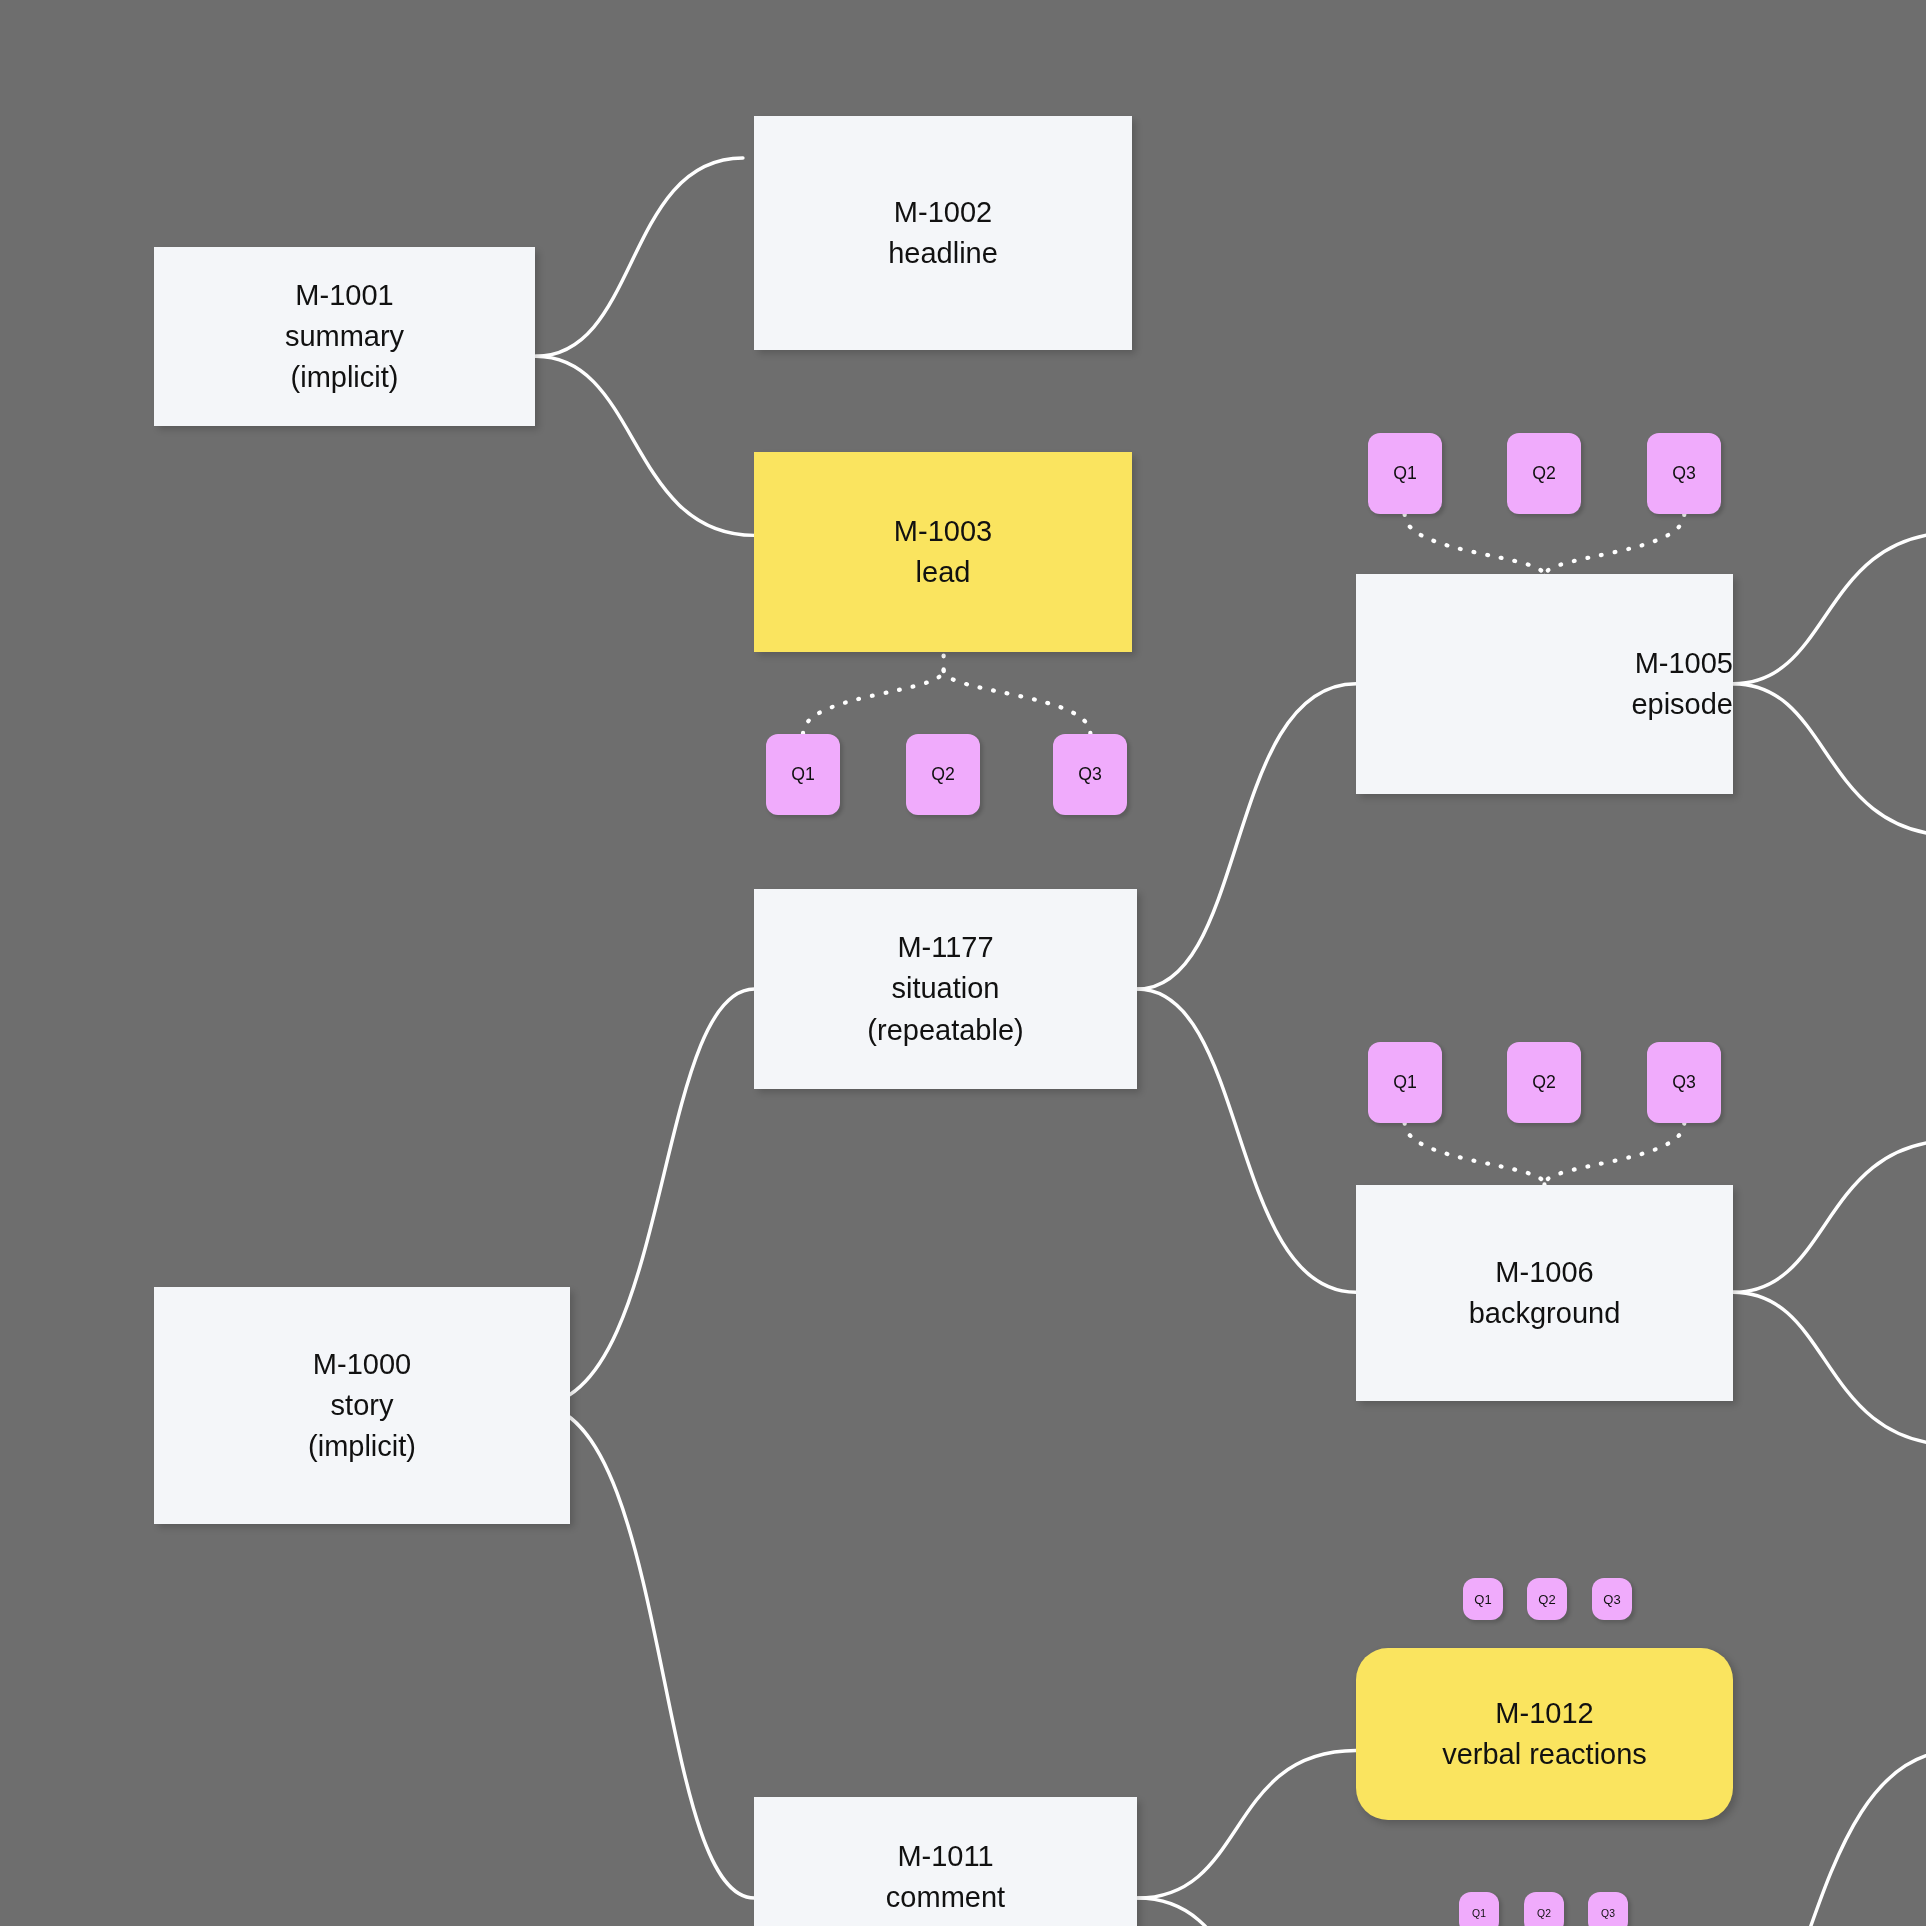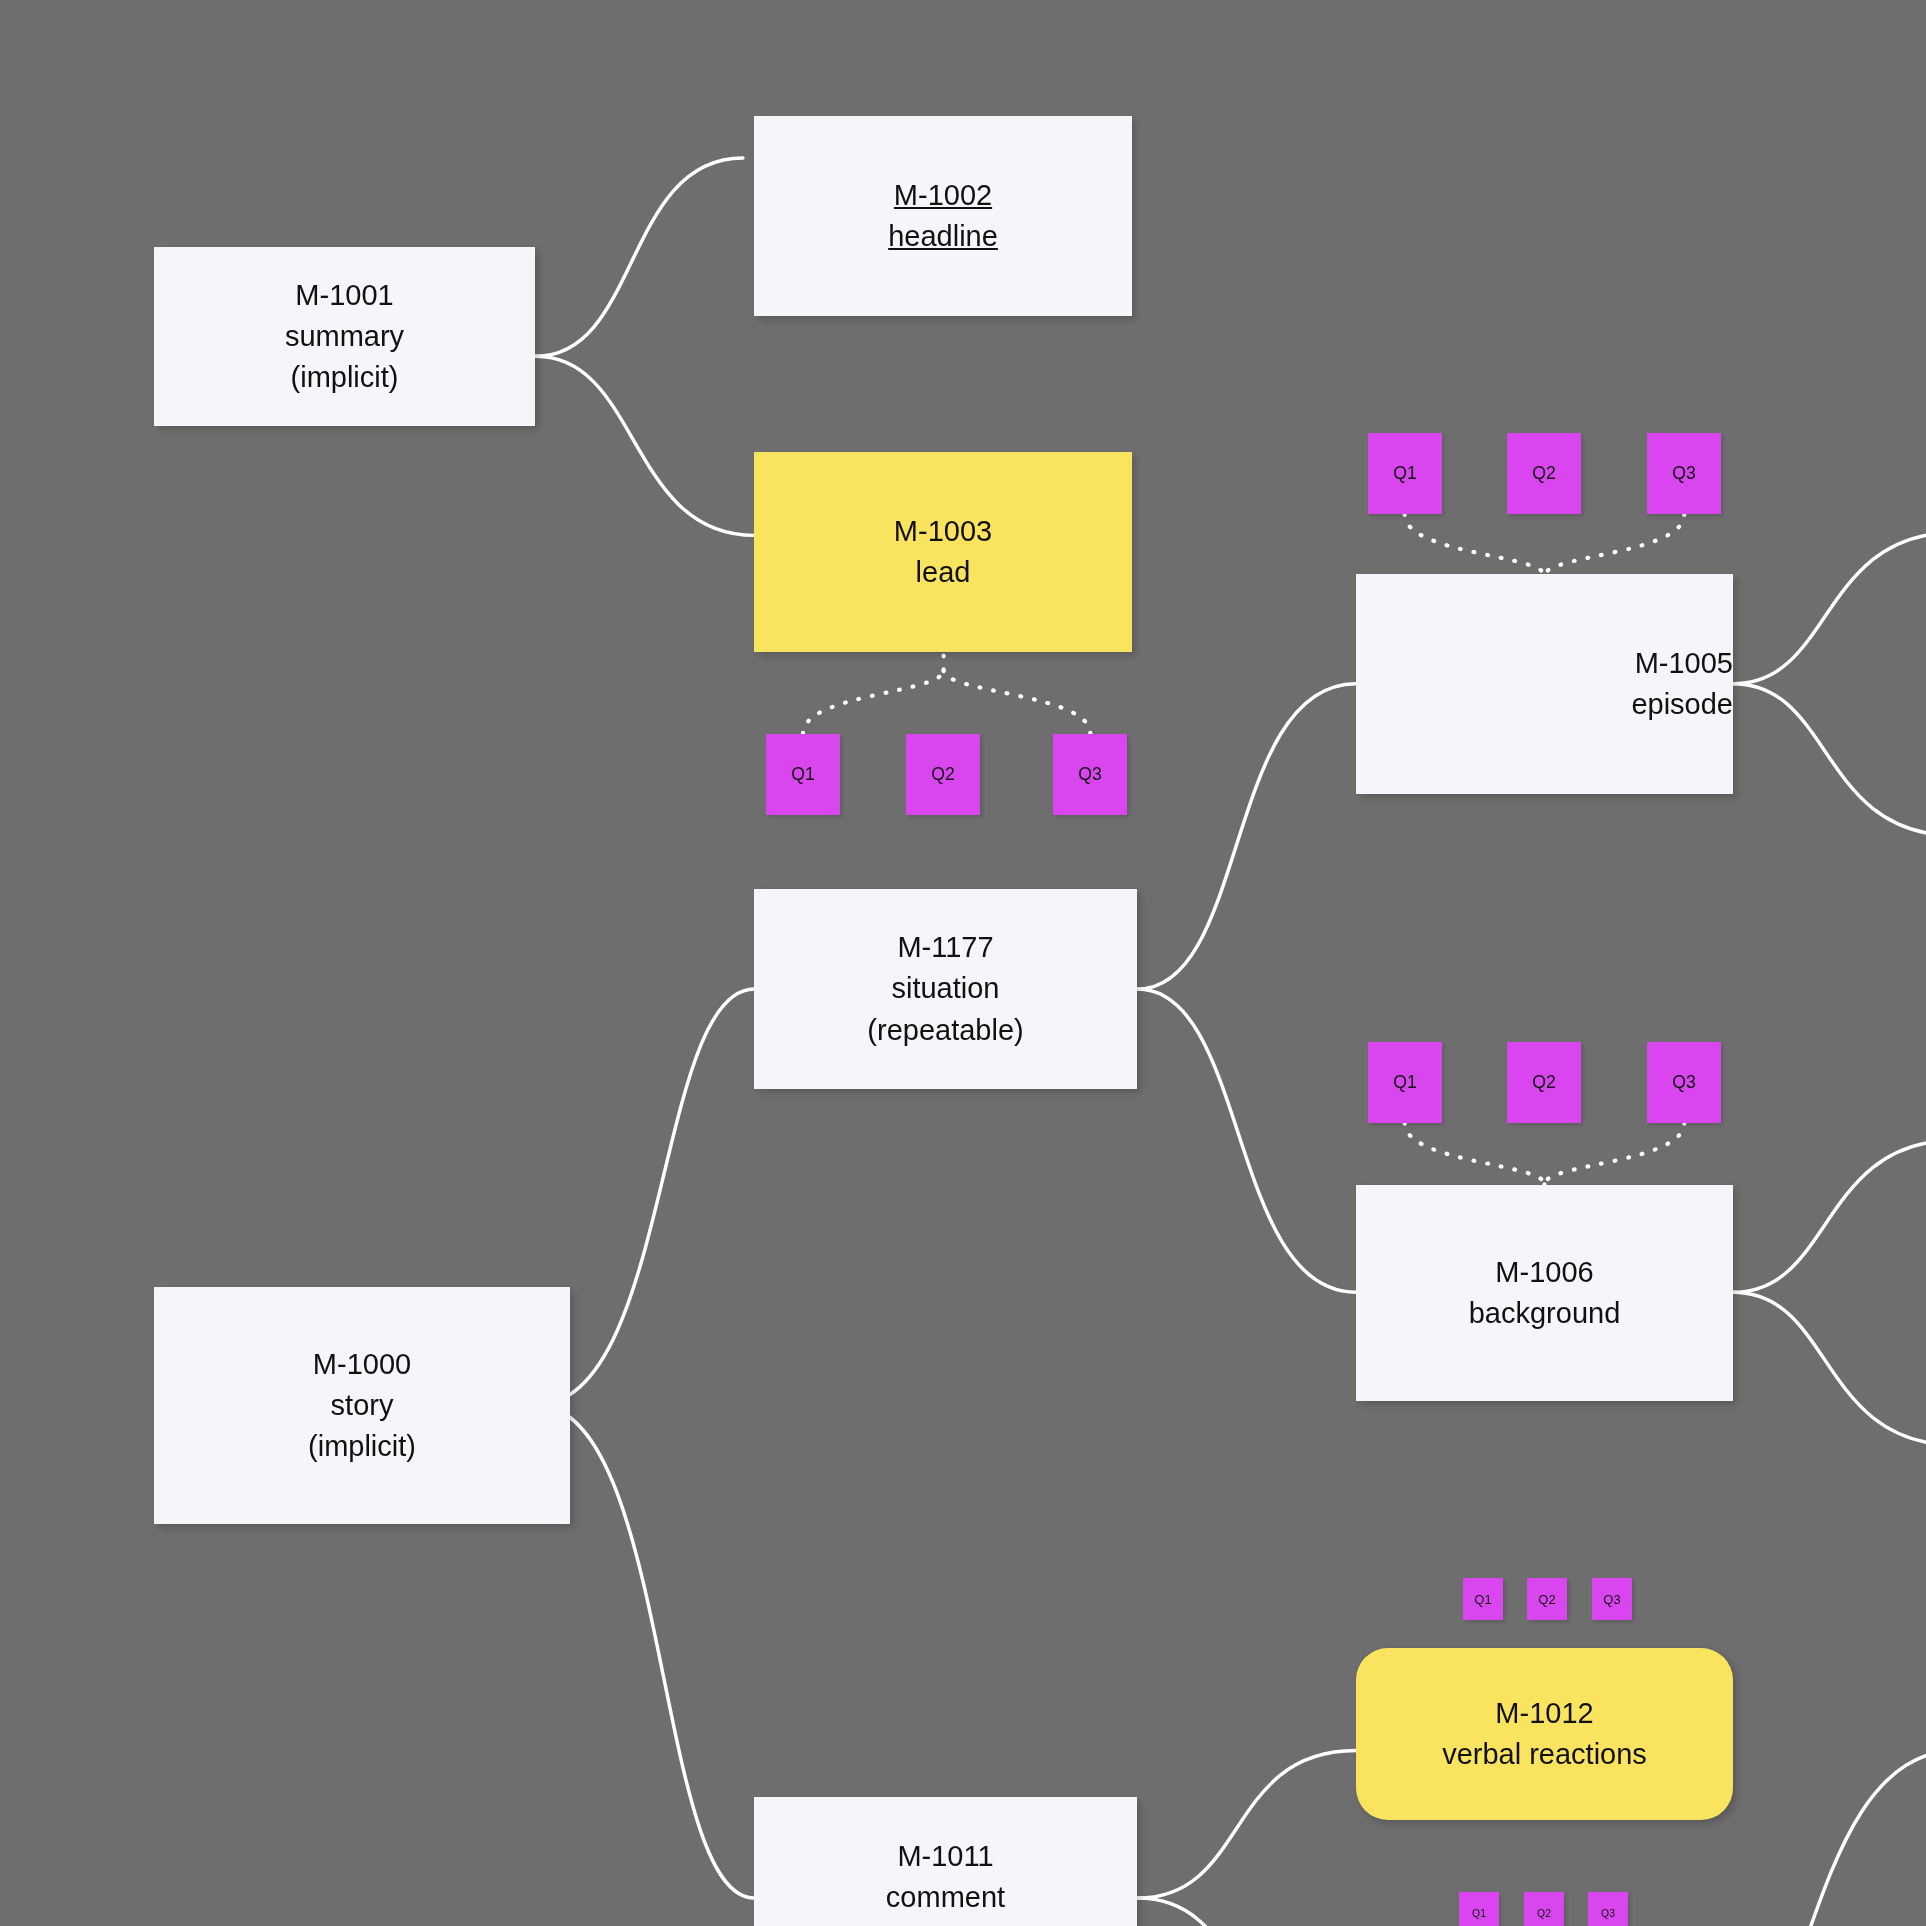--- a/index.html
+++ b/index.html
@@ -19,25 +19,26 @@
     color:#111111;
     box-shadow:3.9px 3.9px 7px rgba(0,0,0,0.18);
     box-sizing:border-box;
     line-height:1.42;
   }
   .node.white{background:#f4f6f9;}
   .node.yellow{background:#fae45f;}
   .node .ln{display:block;white-space:pre;}
   .qbox{
     position:absolute;
-    background:#d946ef;
+    background:#f0abfc;
     color:#111111;
     display:flex;align-items:center;justify-content:center;
     box-shadow:2.3px 2.3px 3.9px rgba(0,0,0,0.16);
     box-sizing:border-box;
+    border-radius:12px;
   }
   .f-lg{font-size:29px;}
   .f-q{font-size:17.7px;}
   .f-qs{font-size:13px;}
   .f-qxs{font-size:10.4px;}
 </style>
 </head>
 <body style="background: rgb(110, 110, 110);">
 
 <div id="stage" style="background: rgb(110, 110, 110);">
@@ -91,21 +92,21 @@
     <span class="ln">story</span>
     <span class="ln">(implicit)</span>
   </div>
 
   <div class="node white f-lg" style="left:154px;top:247px;width:381px;height:179px;">
     <span class="ln">M-1001</span>
     <span class="ln">summary</span>
     <span class="ln">(implicit)</span>
   </div>
 
-  <div class="node white f-lg" style="left:754px;top:116px;width:378px;height:200px;text-decoration:underline;">
+  <div class="node white f-lg" style="left:754px;top:116px;width:378px;height:234px;">
     <span class="ln">M-1002</span>
     <span class="ln">headline</span>
   </div>
 
   <div class="node yellow f-lg" style="left:754px;top:452px;width:378px;height:200px;">
     <span class="ln">M-1003</span>
     <span class="ln">lead</span>
   </div>
 
   <div class="node white f-lg" style="left:754px;top:889px;width:383px;height:200px;">

